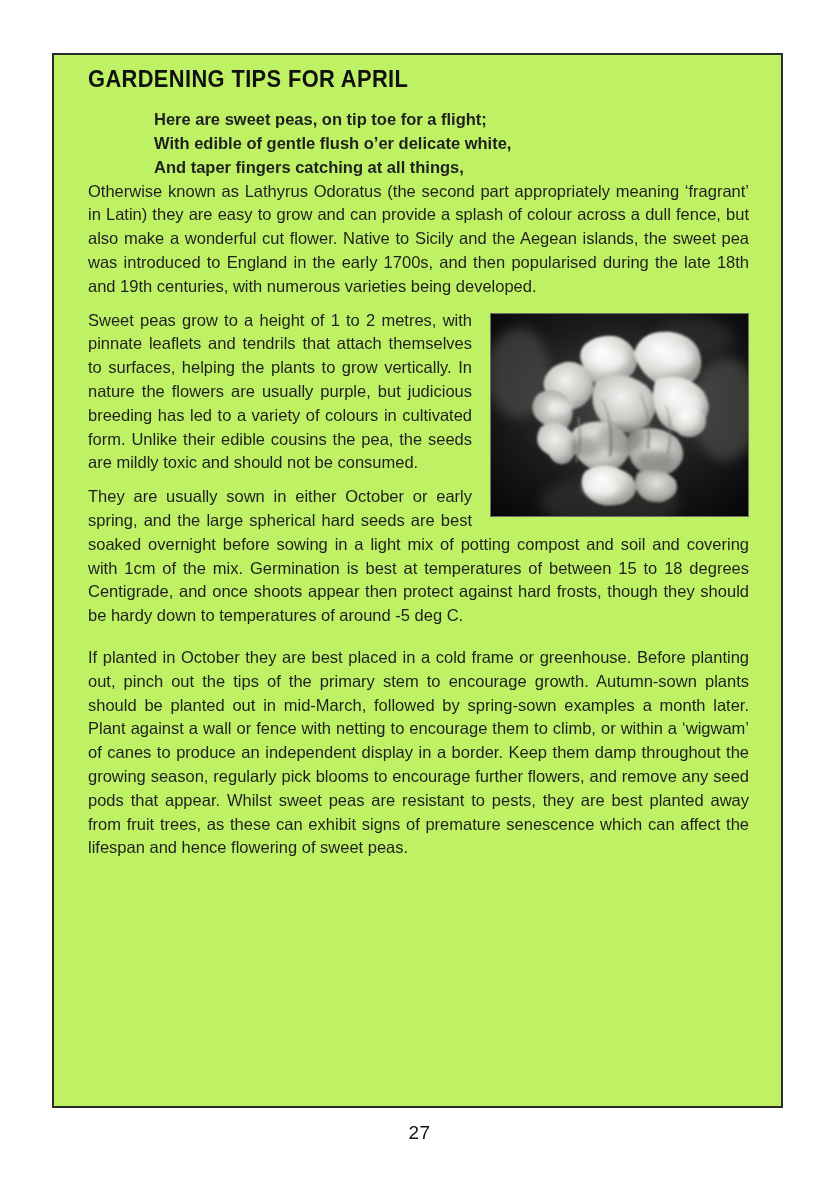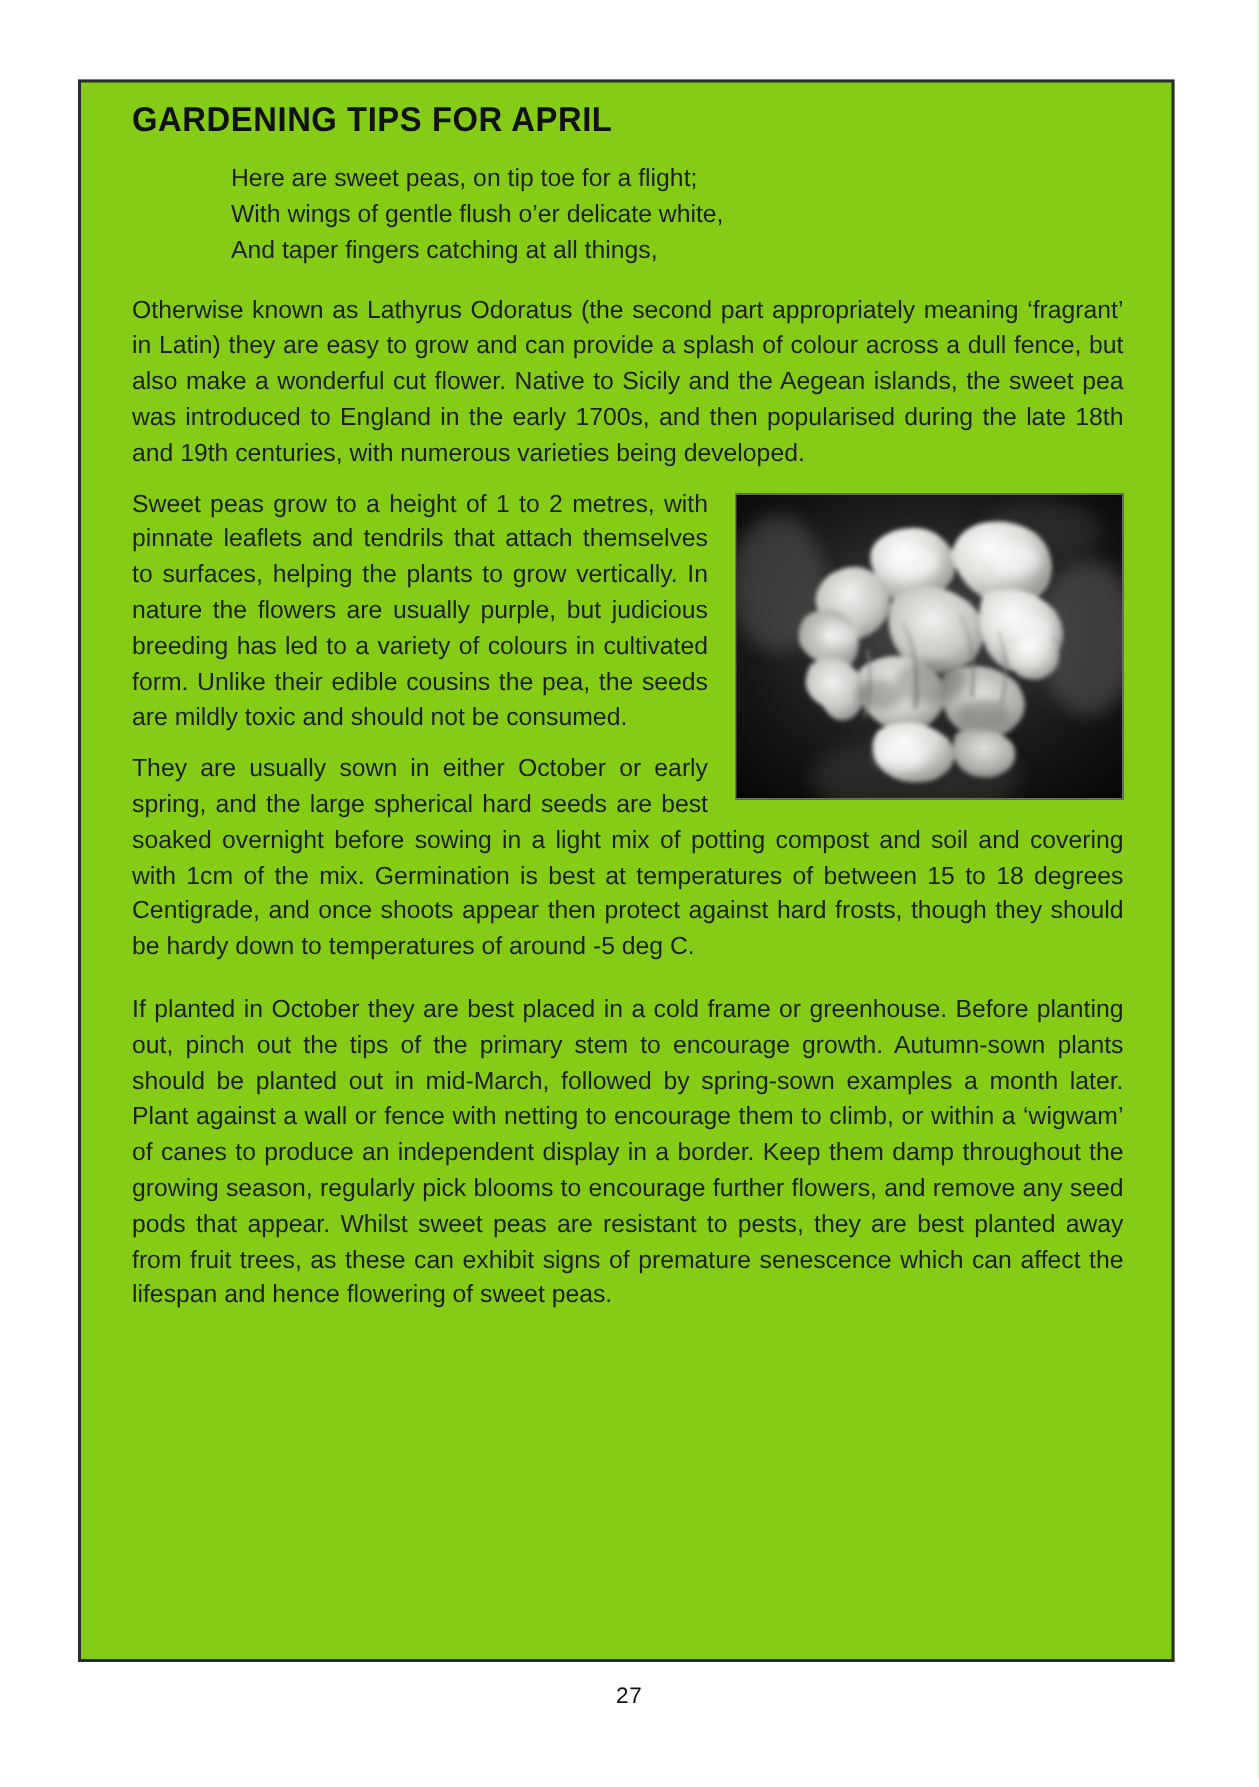--- a/index.html
+++ b/index.html
@@ -19,21 +19,21 @@
 
   
   .page-frame {
     position: absolute;
     left: 52px;
     top: 53px;
     width: 731px;
     height: 1055px;
     border: 2px solid #2b2b2b;
     box-sizing: border-box;
-    background: #84cc16;
+    background: #bef264;
   }
 
   .frame-inner {
     position: absolute;
     left: 34px;
     top: 12px;
     width: 661px;
     height: 1030px;
   }
 
@@ -46,22 +46,23 @@
     color: #111111;
     margin: 0 0 16px 0;
     line-height: 1.1;
     transform: scaleX(0.95);
     transform-origin: left center;
     white-space: nowrap;
   }
 
   
   .poem {
-    margin: 0 0 16px 0;
+    margin: 0 0 0 0;
     padding-left: 66px;
+    font-weight: bold;
   }
   .poem-line {
     font-size: 16.5px;
     line-height: 23.8px;
     color: #1f1f1f;
     white-space: nowrap;
   }
 
   
   .body-text {
@@ -95,37 +96,37 @@
     clear: both;
   }
 
   
   .page-number {
     position: absolute;
     left: 0;
     top: 1122px;
     width: 839px;
     text-align: center;
-    font-size: 15px;
+    font-size: 19px;
     font-weight: normal;
     color: #111111;
     letter-spacing: 0.5px;
   }
 </style>
 </head>
 <body>
 
 <div class="page-frame">
   <div class="frame-inner">
 
     <h1 class="article-title">GARDENING TIPS FOR APRIL</h1>
 
     <div class="poem">
       <div class="poem-line">Here are sweet peas, on tip toe for a flight;</div>
-      <div class="poem-line">With wings of gentle flush o’er delicate white,</div>
+      <div class="poem-line">With edible of gentle flush o’er delicate white,</div>
       <div class="poem-line">And taper fingers catching at all things,</div>
     </div>
 
 
     <p class="body-text">Otherwise known as Lathyrus Odoratus (the second part appropriately meaning ‘fragrant’ in Latin) they are easy to grow and can provide a splash of colour across a dull fence, but also make a wonderful cut flower. Native to Sicily and the Aegean islands, the sweet pea was introduced to England in the early 1700s, and then popularised during the late 18th and 19th centuries, with numerous varieties being developed.</p>
 
     <div class="photo">
       <svg viewBox="0 0 259 204" preserveAspectRatio="none">
         <defs>
           <radialGradient id="bgGlow" cx="50%" cy="45%" r="75%">

